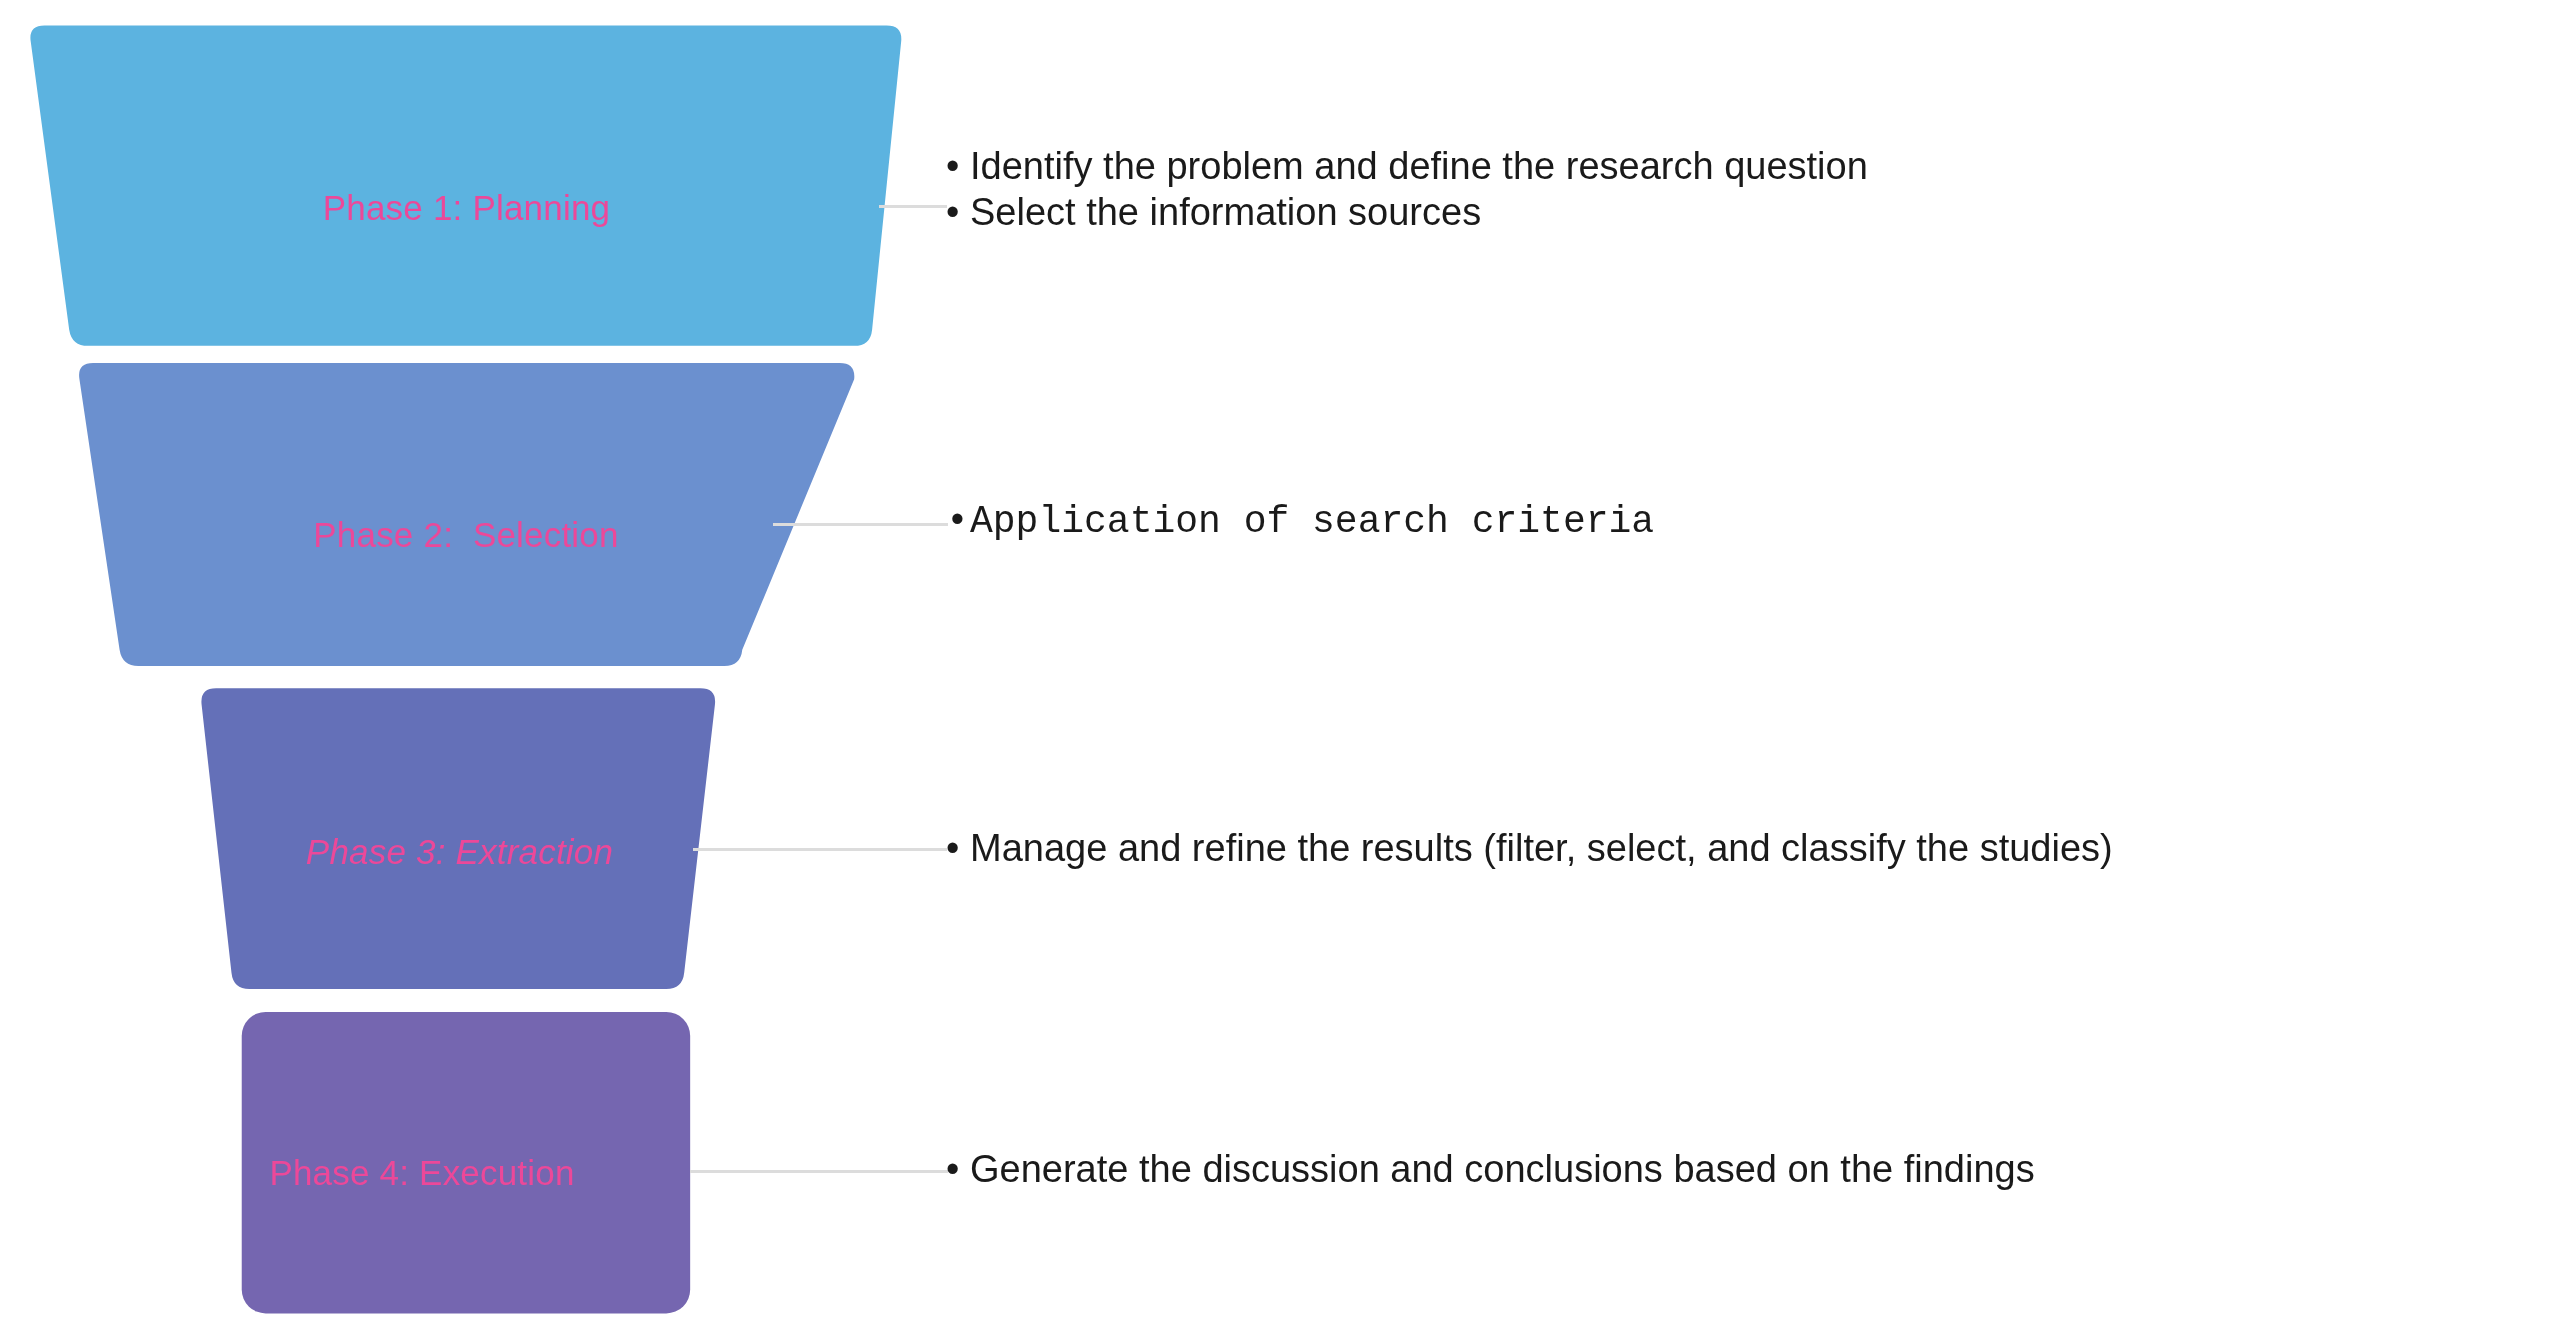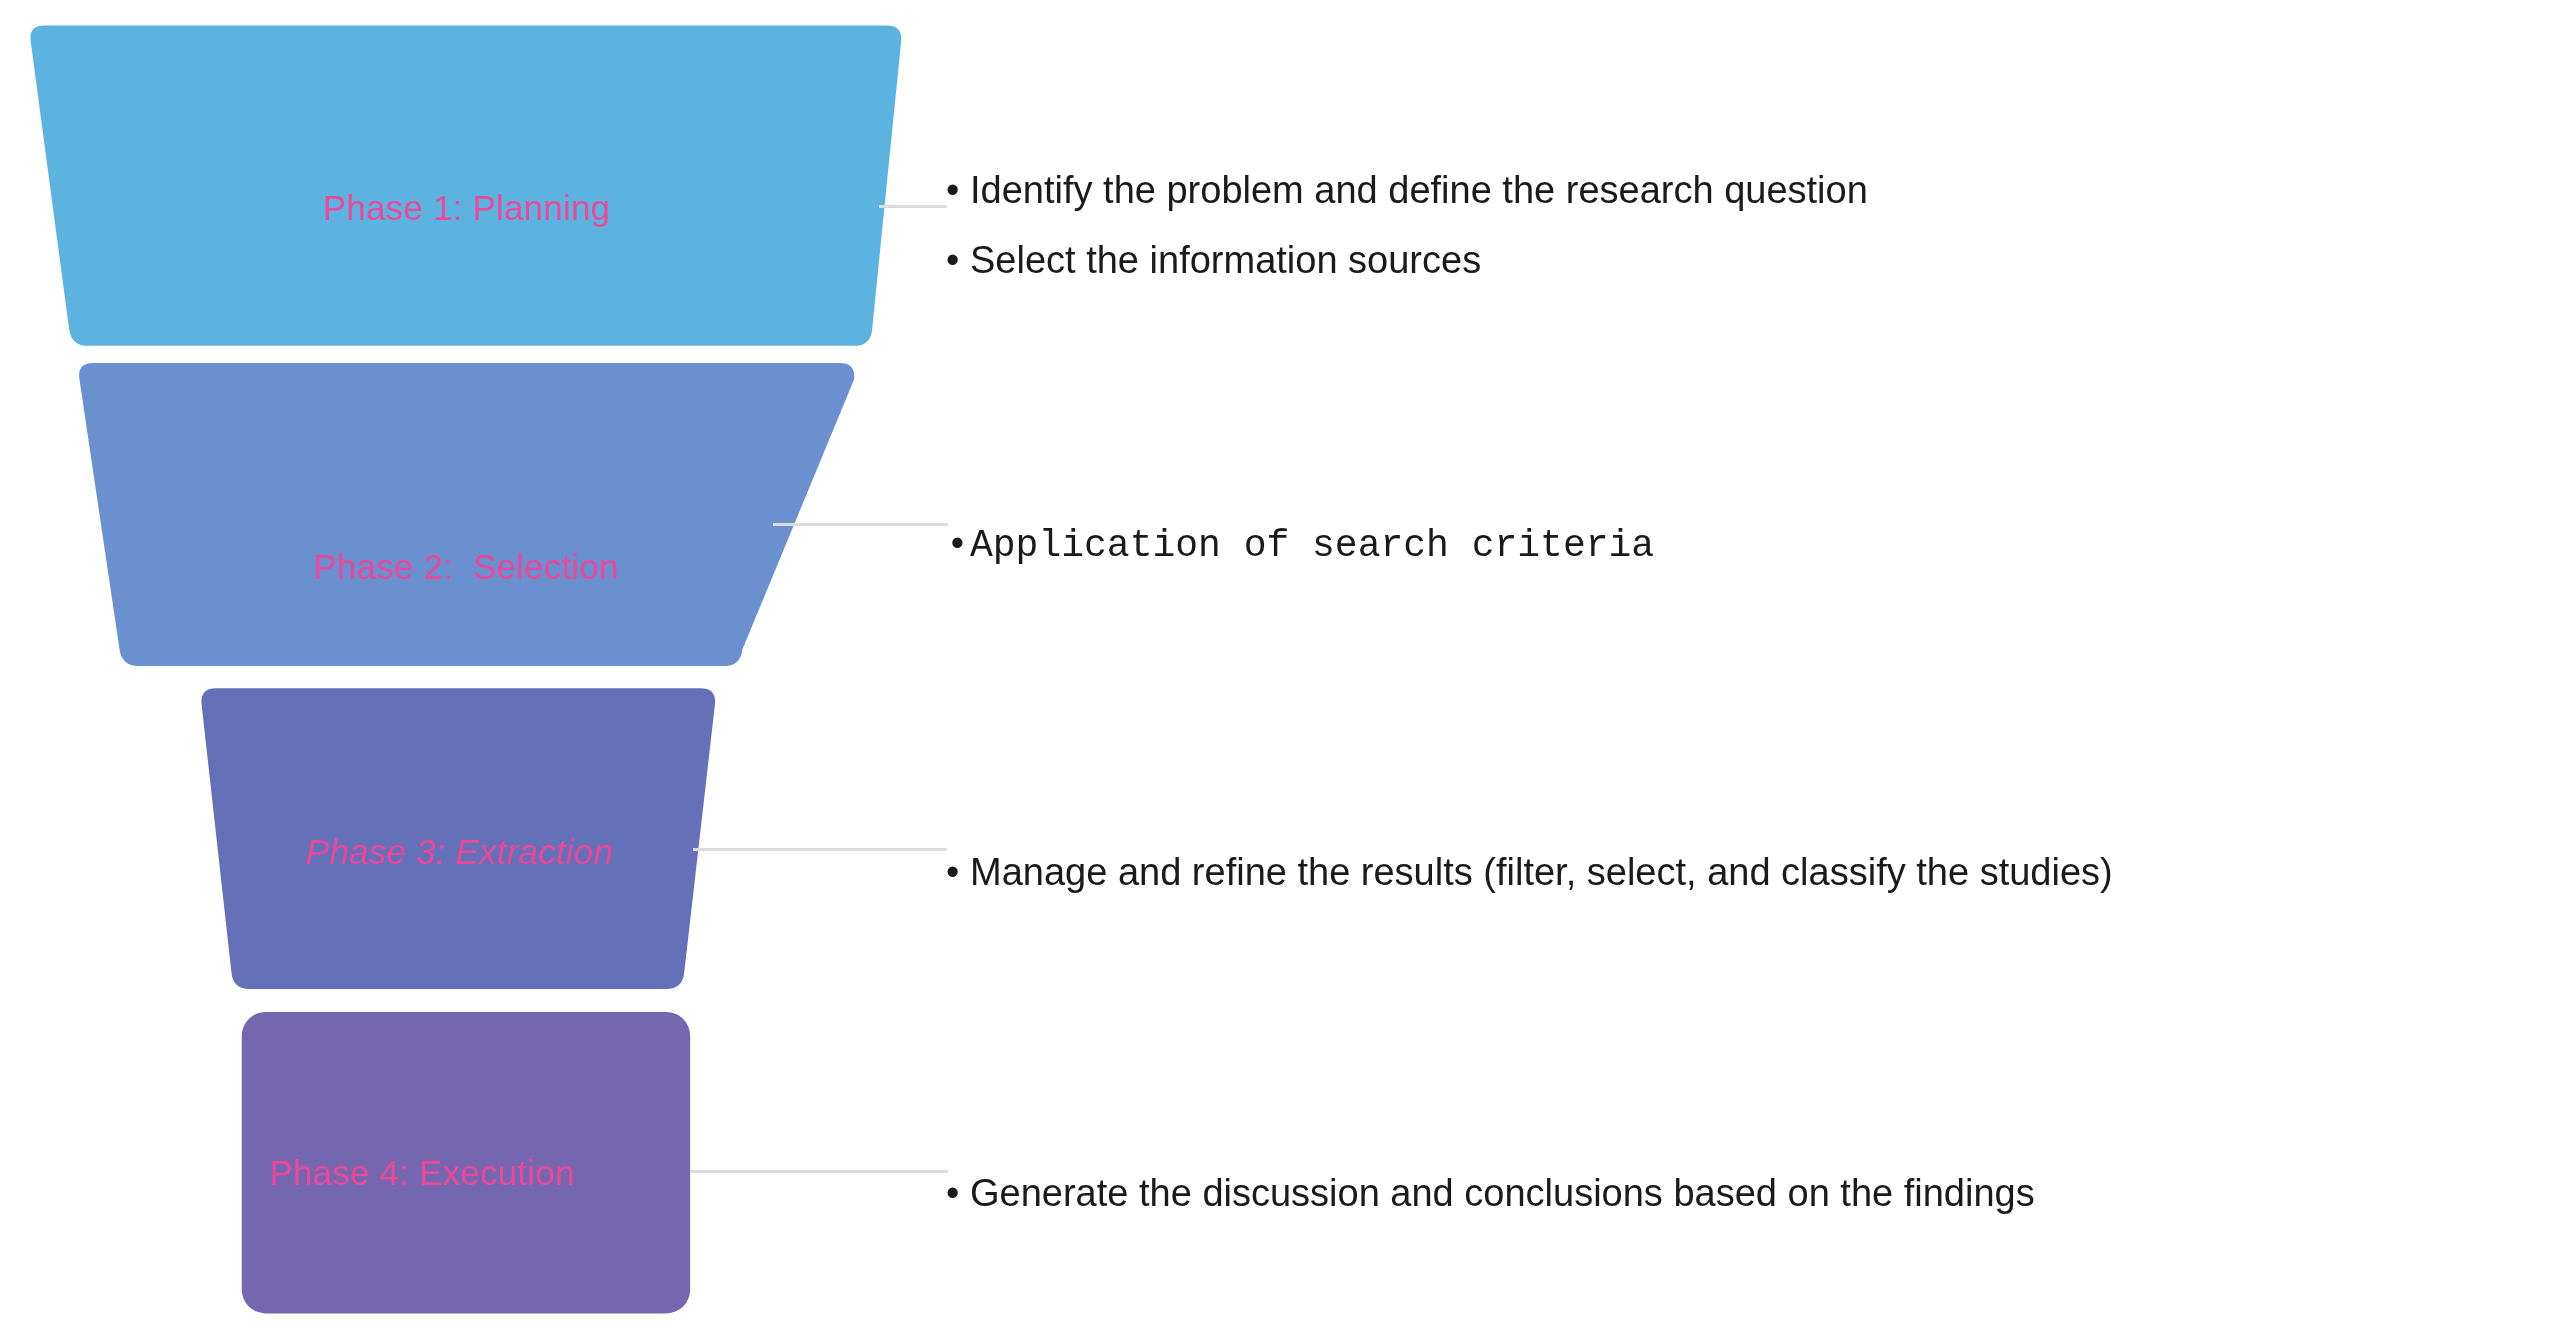--- a/index.html
+++ b/index.html
@@ -55,21 +55,20 @@
     position: absolute;
     color: #1a1a1a;
     font-family: "Liberation Sans", sans-serif;
     font-size: 38px;
     line-height: 1.22;
     white-space: nowrap;
   }
   .bullet-line {
     display: block;
     white-space: nowrap;
-    margin-top: 24px;
   }
   .bullet-mark {
     display: inline-block;
     width: 24px;
   }
 </style>
 </head>
 <body>
 
 <div id="stage">
@@ -104,21 +103,21 @@
              Q 799,1158 801,1139
              L 837,825
              Q 839,806 820,806
              Z" fill="#6470b8"></path>
 
     <rect x="283" y="1185" width="525" height="353" rx="28" ry="28" fill="#7566b0"></rect>
   </svg>
 
   <div class="funnel-label" style="left:31px; width:871px; top:207px;">Phase 1: Planning</div>
 
-  <div class="funnel-label" style="left:79px; width:774px; top:566px;">Phase 2:  Selection</div>
+  <div class="funnel-label" style="left:79px; width:774px; top:534px;">Phase 2:  Selection</div>
 
   <div class="funnel-label" style="left:202px; width:515px; top:851px;font-style:italic;">Phase 3: Extraction</div>
 
   <div class="funnel-label" style="left:242px; width:360px; top:1172px;">Phase 4: Execution</div>
 
   <div class="connector" style="left: 879px; top: 205px; width: 68px; background: rgb(220, 220, 220);"></div>
   <div class="connector" style="left: 773px; top: 523px; width: 175px; background: rgb(220, 220, 220);"></div>
   <div class="connector" style="left: 693px; top: 848px; width: 254px; background: rgb(220, 220, 220);"></div>
   <div class="connector" style="left: 690px; top: 1170px; width: 258px; background: rgb(220, 220, 220);"></div>
 

